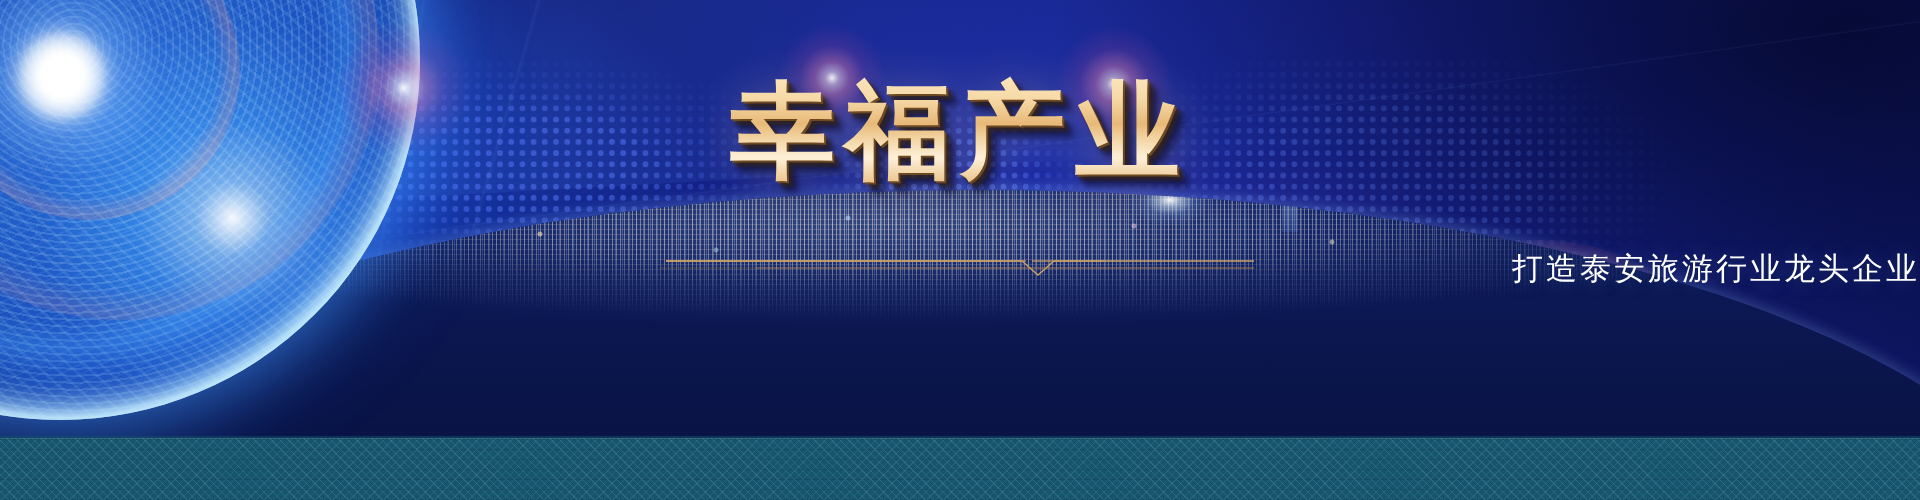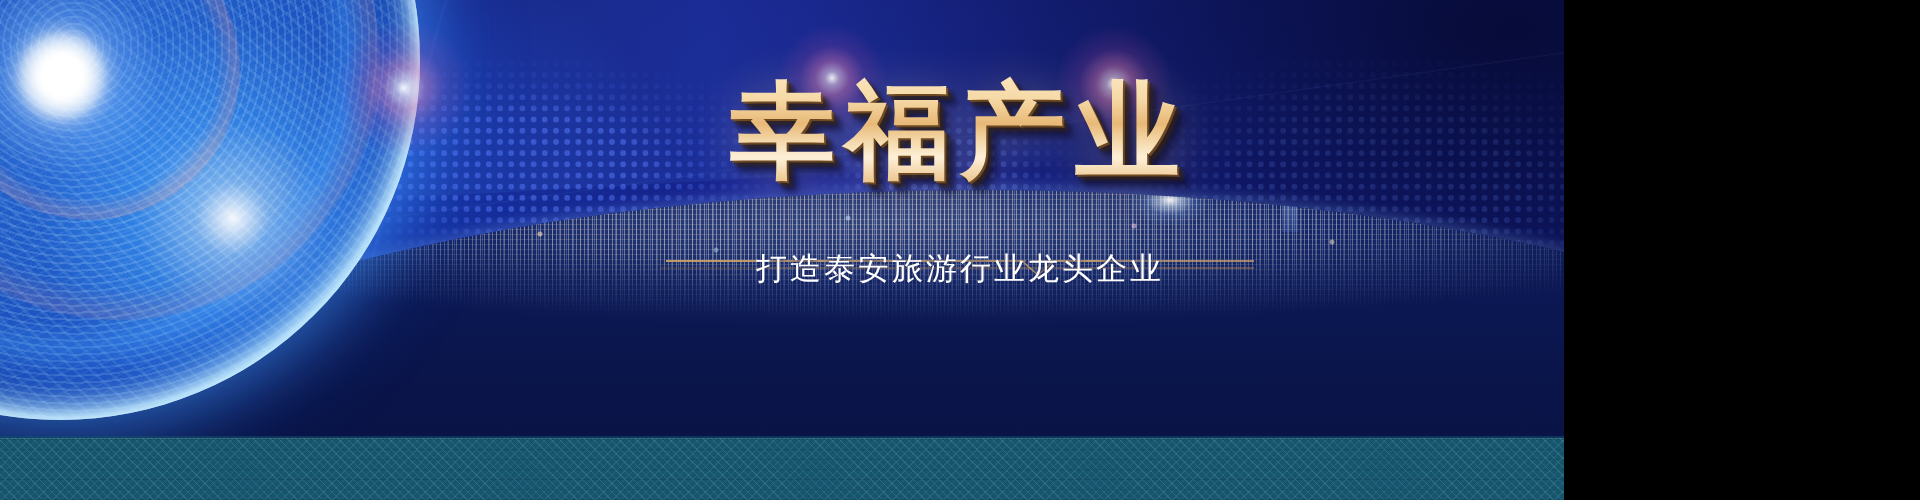--- a/index.html
+++ b/index.html
@@ -6,21 +6,21 @@
   * { margin:0; padding:0; box-sizing:border-box; }
   html, body {
     width:1920px; height:500px;
     background:#000;
     font-family:"Liberation Sans", sans-serif;
     overflow:hidden;
   }
 
   .banner {
     position:relative;
-    width:1564px; height:500px;
+    width:1920px; height:500px;
     overflow:hidden;
     background:#0a1a6b;
   }
 
   
   .bg-base {
     position:absolute; inset:0;
     background:
       radial-gradient(ellipse 900px 520px at 13% 34%, #1b4fd8 0%, rgba(23,58,170,0.72) 26%, rgba(14,30,118,0.35) 52%, rgba(8,16,78,0) 74%),
       radial-gradient(ellipse 1200px 700px at 58% 42%, #1d2ea8 0%, #16228f 34%, #101a72 62%, #0a1052 100%),
@@ -265,21 +265,21 @@
   
   .divider {
     position:absolute; left:0; top:248px; width:1920px;
     display:flex; justify-content:center;
     pointer-events:none;
   }
 
   
   .subtitle {
     position:absolute; left:0; top:245px; width:1920px;
-    text-align:center;
+    text-align:right;
     font-size:31px;
     letter-spacing:3px;
     color:#ffffff;
     font-weight:400;
     text-shadow:0 1px 6px rgba(10,20,80,0.9), 0 0 18px rgba(120,170,255,0.35);
   }
 
   
   .teal-bar {
     position:absolute; left:0; bottom:0; width:1920px; height:62px;

